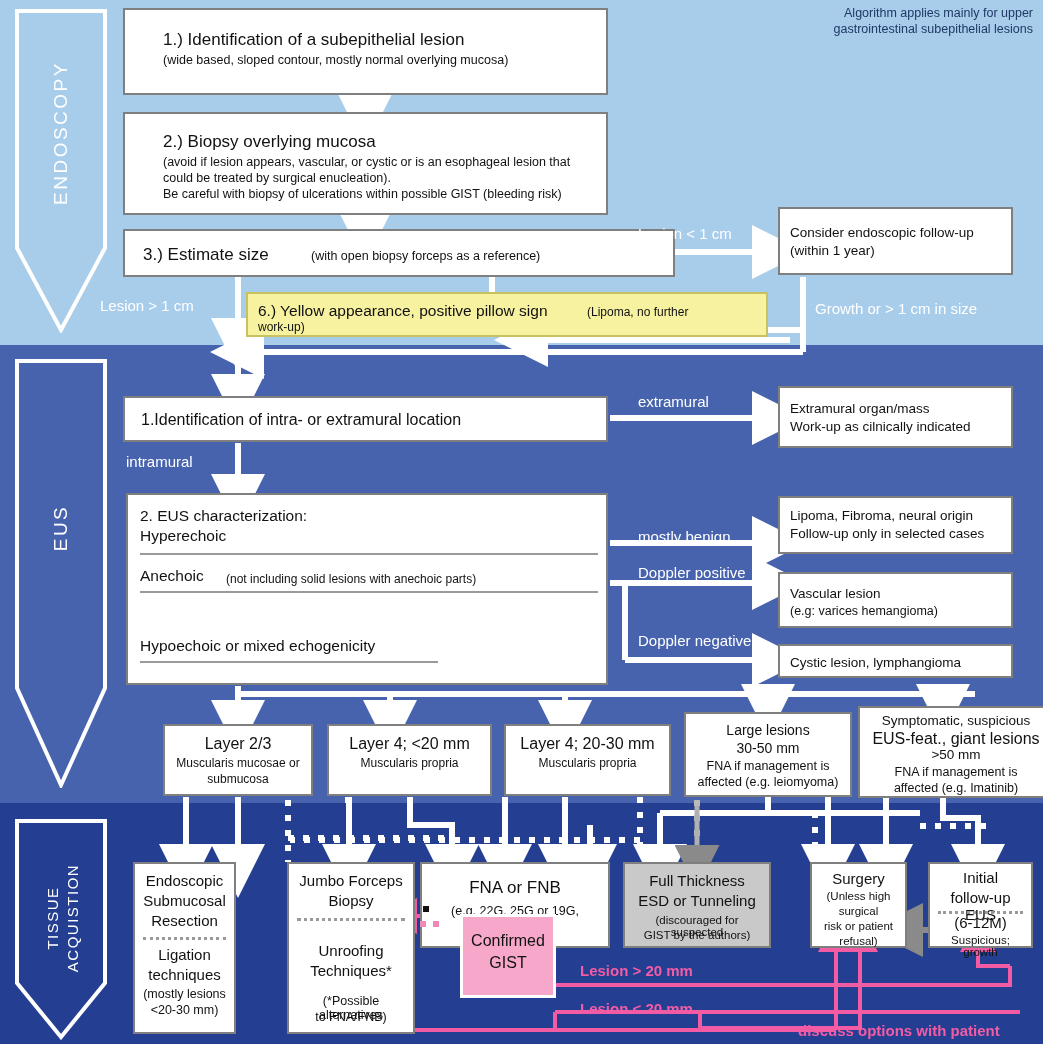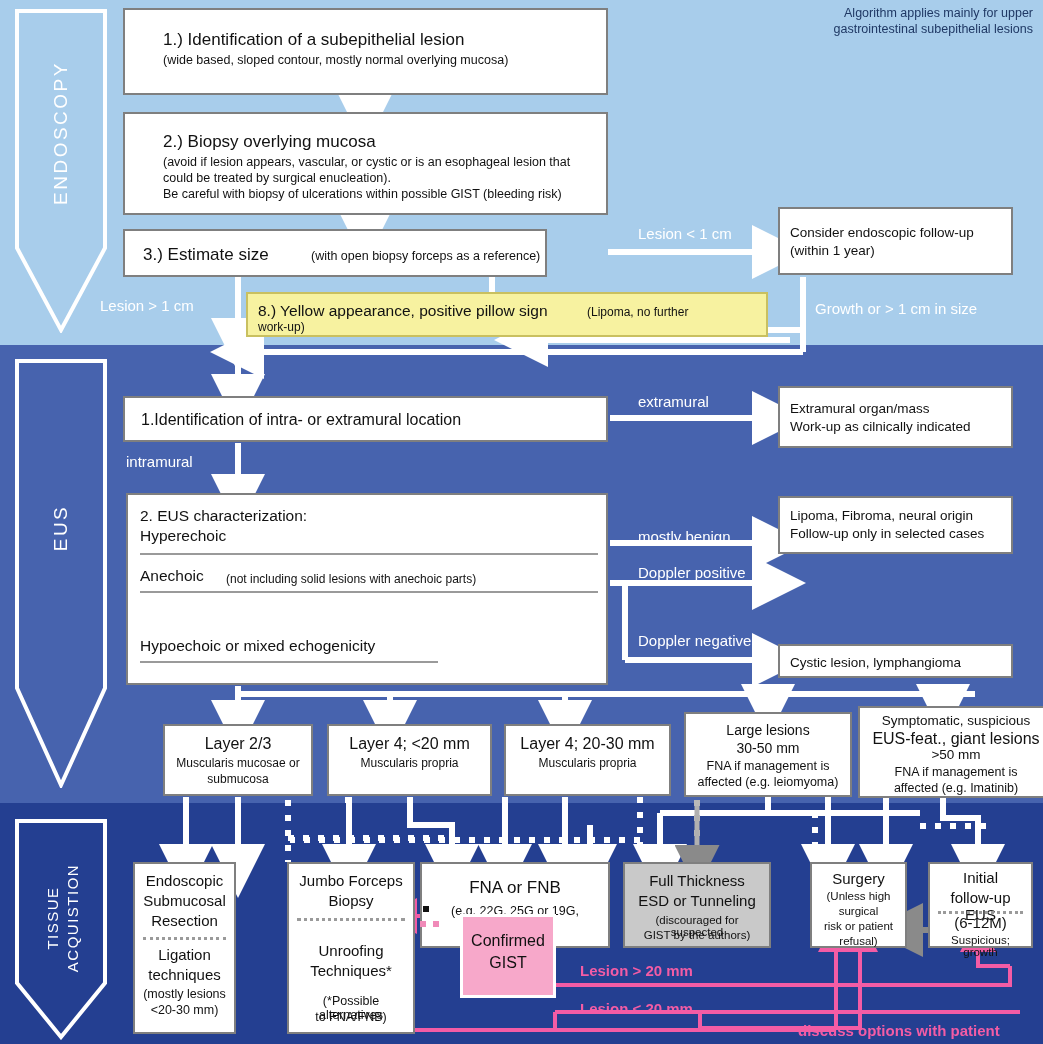--- a/index.html
+++ b/index.html
@@ -168,27 +168,27 @@
     <div style="position:absolute;left:38px;top:43px;font-size:12.5px;">(wide based, sloped contour, mostly normal overlying mucosa)</div>
   </div>
 
   <div class="box" style="left:123px;top:112px;width:485px;height:103px;">
     <div style="position:absolute;left:38px;top:18px;font-size:17px;">2.) Biopsy overlying mucosa</div>
     <div style="position:absolute;left:38px;top:41px;font-size:12.5px;">(avoid if lesion appears, vascular, or cystic or is an esophageal lesion that</div>
     <div style="position:absolute;left:38px;top:57px;font-size:12.5px;">could be treated by surgical enucleation).</div>
     <div style="position:absolute;left:38px;top:73px;font-size:12.5px;">Be careful with biopsy of ulcerations within possible GIST (bleeding risk)</div>
   </div>
 
-  <div class="box" style="left:123px;top:229px;width:424px;height:48px;">
+  <div class="box" style="left:123px;top:229px;width:552px;height:48px;">
     <div style="position:absolute;left:18px;top:14px;font-size:17px;">3.) Estimate size</div>
     <div style="position:absolute;left:186px;top:18px;font-size:12.5px;">(with open biopsy forceps as a reference)</div>
   </div>
 
   <div class="box yellowbox" style="left:246px;top:292px;width:522px;height:45px;">
-    <div style="position:absolute;left:10px;top:8px;font-size:15.5px;">8.) Yellow appearance, positive pillow sign</div>
+    <div style="position:absolute;left:10px;top:8px;font-size:15.5px;">6.) Yellow appearance, positive pillow sign</div>
     <div style="position:absolute;left:339px;top:11px;font-size:12px;">(Lipoma, no further</div>
     <div style="position:absolute;left:10px;top:26px;font-size:12px;">work-up)</div>
   </div>
 
   <div class="box" style="left:778px;top:207px;width:235px;height:68px;">
     <div style="position:absolute;left:10px;top:16px;font-size:13.5px;">Consider endoscopic follow-up</div>
     <div style="position:absolute;left:10px;top:34px;font-size:13.5px;">(within 1 year)</div>
   </div>
 
   <div class="lbl" style="left:638px;top:225px;font-size:15px;">Lesion &lt; 1 cm</div>
@@ -222,20 +222,24 @@
 
   <div class="lbl" style="left:638px;top:528px;font-size:15px;">mostly benign</div>
   <div class="lbl" style="left:638px;top:564px;font-size:15px;">Doppler positive</div>
   <div class="lbl" style="left:638px;top:632px;font-size:15px;">Doppler negative</div>
 
   <div class="box" style="left:778px;top:496px;width:235px;height:58px;">
     <div style="position:absolute;left:10px;top:10px;font-size:13.5px;">Lipoma, Fibroma, neural origin</div>
     <div style="position:absolute;left:10px;top:28px;font-size:13.5px;">Follow-up only in selected cases</div>
   </div>
 
+  <div class="box" style="left:778px;top:572px;width:235px;height:56px;">
+    <div style="position:absolute;left:10px;top:12px;font-size:13.5px;">Vascular lesion</div>
+    <div style="position:absolute;left:10px;top:30px;font-size:12.5px;">(e.g: varices hemangioma)</div>
+  </div>
 
   <div class="box" style="left:778px;top:644px;width:235px;height:34px;">
     <div style="position:absolute;left:10px;top:9px;font-size:13.5px;">Cystic lesion, lymphangioma</div>
   </div>
 
   <div class="box" style="left:163px;top:724px;width:150px;height:72px;">
     <div class="t ctr" style="top:9px;font-size:16px;">Layer 2/3</div>
     <div class="t ctr" style="top:30px;font-size:12px;">Muscularis mucosae or</div>
     <div class="t ctr" style="top:46px;font-size:12px;">submucosa</div>
   </div>

